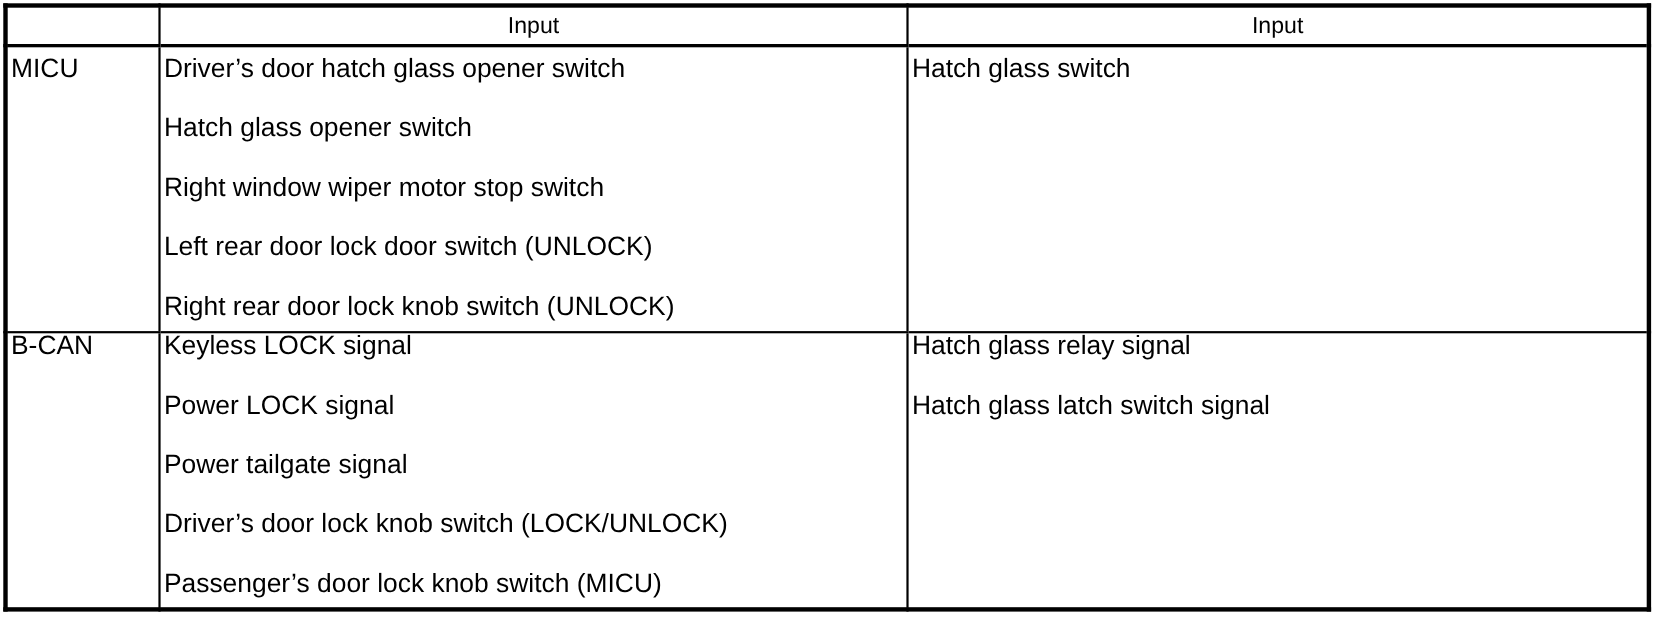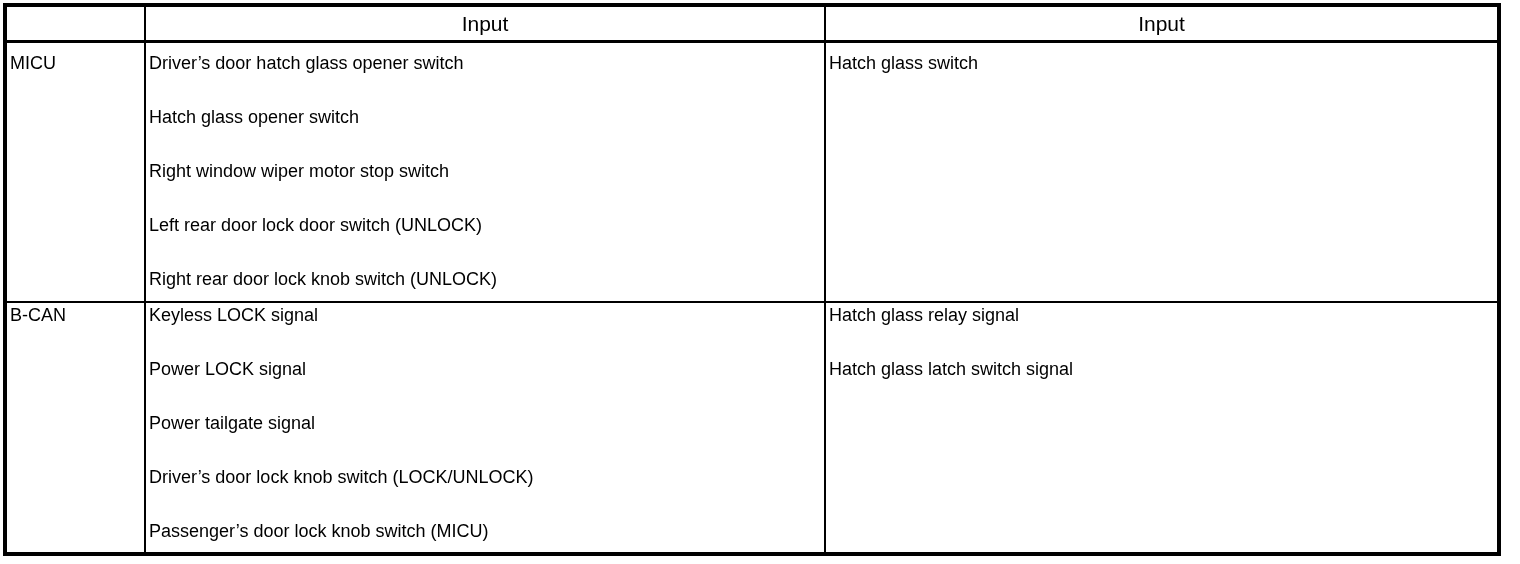--- a/index.html
+++ b/index.html
@@ -49,21 +49,21 @@
   }
   tr.row-bcan td {
     height: 249px;
   }
   .cell-inner {
     padding: 0 3px 0 3px;
   }
   tr.row-micu .cell-inner { padding-top: 9px; }
   tr.row-bcan .cell-inner { padding-top: 1px; }
   .entry {
-    font-size: 18px;
+    font-size: 24px;
     line-height: 22px;
     margin-bottom: 32px;
     white-space: nowrap;
   }
   .entry:last-child {
     margin-bottom: 0;
   }
 </style>
 </head>
 <body>

